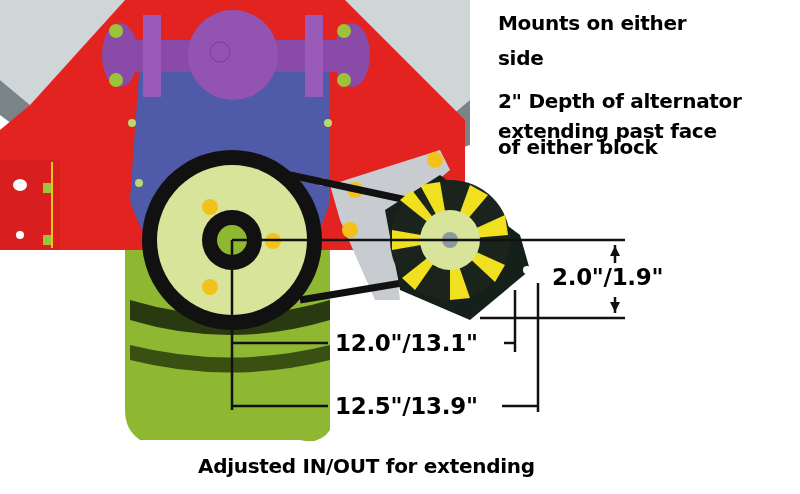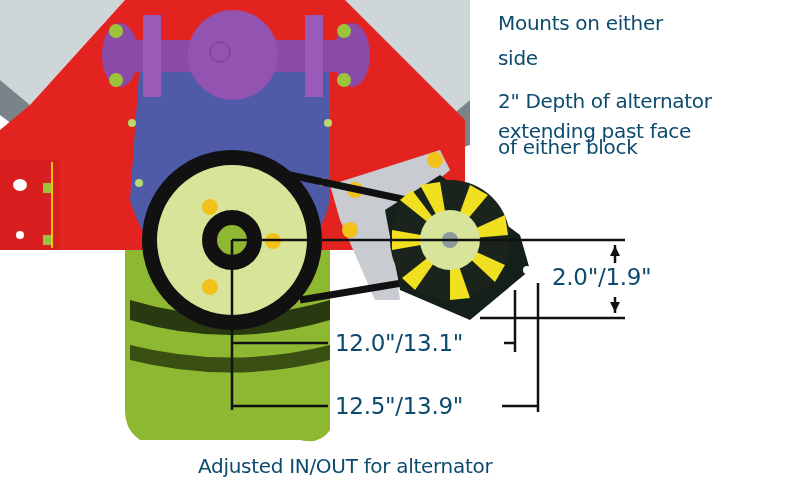--- a/index.html
+++ b/index.html
@@ -1,18 +1,18 @@
 <!DOCTYPE html>
 <html><head>
 <meta charset="utf-8">
 <style>
   html, body { margin:0; padding:0; background:#ffffff; }
   body { width:800px; height:494px; position:relative; overflow:hidden; font-family:"DejaVu Sans", sans-serif; }
   svg.art { position:absolute; left:0; top:0; }
-  .lbl { position:absolute; color:#0c4a6e; font-weight:normal; font-family:"DejaVu Sans", sans-serif; white-space:nowrap; letter-spacing:-0.3px; }
+  .lbl { position:absolute; color:#000000; font-weight:bold; font-family:"DejaVu Sans", sans-serif; white-space:nowrap; letter-spacing:-0.3px; }
   .note { font-size:20px; line-height:23px; }
   .dim { font-size:23px; }
   .foot { font-size:20px; }
 </style>
 </head>
 <body>
 
 <svg class="art" width="800" height="494" viewBox="0 0 800 494">
 
   <polygon points="0,0 125,0 30,105 0,80" fill="#cfd6d8"></polygon>
@@ -108,13 +108,13 @@
 <div class="lbl note" style="left:498px; top:12px;">Mounts on either</div>
 <div class="lbl note" style="left:498px; top:47px;">side</div>
 <div class="lbl note" style="left:498px; top:90px;">2" Depth of alternator</div>
 <div class="lbl note" style="left:498px; top:120px;">extending past face</div>
 <div class="lbl note" style="left:498px; top:136px;">of either block</div>
 
 <div class="lbl dim" style="left:552px; top:264px;">2.0"/1.9"</div>
 <div class="lbl dim" style="left:335px; top:330px;">12.0"/13.1"</div>
 <div class="lbl dim" style="left:335px; top:393px;">12.5"/13.9"</div>
 
-<div class="lbl foot" style="left:198px; top:454px;">Adjusted IN/OUT for alternator</div>
+<div class="lbl foot" style="left:198px; top:454px;">Adjusted IN/OUT for extending</div>
 
 </body></html>

